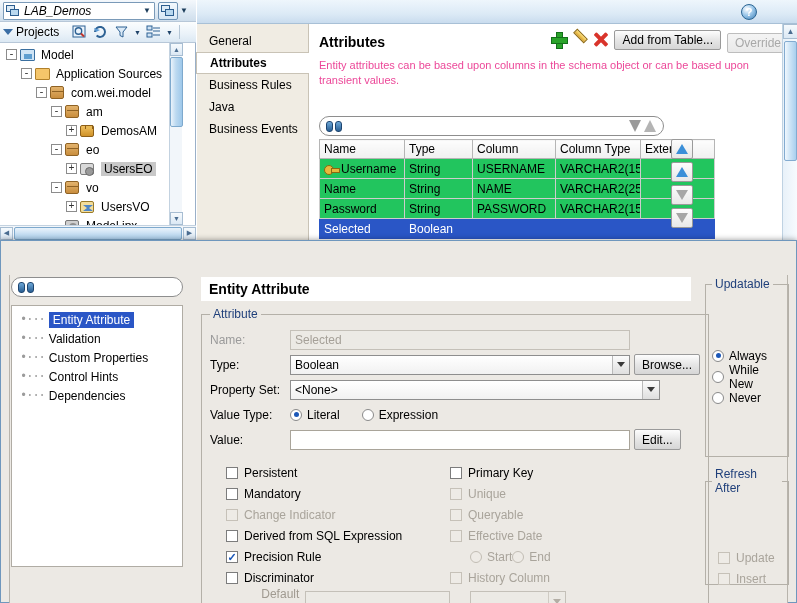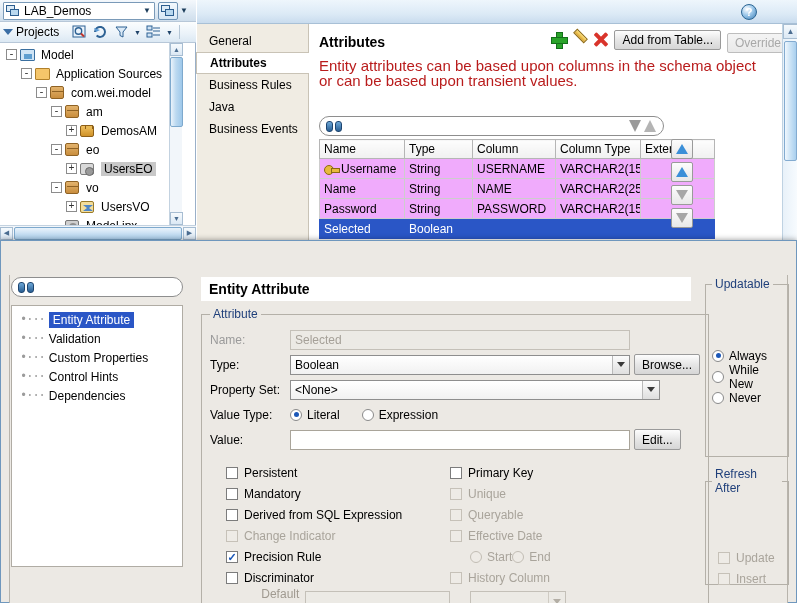--- a/index.html
+++ b/index.html
@@ -24,20 +24,21 @@
     position: absolute; left: 0; top: 0; width: 196px; height: 22px;
     background: linear-gradient(to bottom,#f4f8fc 0%,#dfeaf4 55%,#cfdeec 100%);
     border-bottom: 1px solid #b7c7d8;
     display: flex; align-items: center;
   }
   .combo {
     margin-left: 3px; width: 152px; height: 18px;
     background: #fff; border: 1px solid #7a9ab8;
     display: flex; align-items: center; padding-left: 2px;
     border-radius: 1px;
+    font-style: italic;
   }
   .combo .ico { margin-right: 4px; }
   .combo .txt { flex: 1; font-size: 12px; }
   .combo .arr { width: 14px; text-align: center; font-size: 8px; color: #1b3c5a; }
   .winicon {
     width: 14px; height: 12px; display: inline-block; position: relative;
   }
   .winicon i {
     position: absolute; display: block; border: 1px solid #2c5d8f; background: #dcebf7;
   }
@@ -167,21 +168,21 @@
     background:#ffffff; font-weight:bold;
     border-top:1px solid #c9c3b6; border-bottom:1px solid #c9c3b6; border-left:1px solid #c9c3b6;
     margin-left:-1px; padding-left:13px;
     position: relative; z-index: 2; width: 113px;
   }
   .ed-body {
     position:absolute; left:112px; top:24px; width:488px; height:216px;
     background:#ffffff; padding: 8px 0 0 0;
   }
   .ed-h1 { font-size:14px; font-weight:bold; margin: 2px 0 0 10px; }
-  .ed-desc { font-size:15px; margin: 8px 10px 0 10px; line-height:15px; color:#b91c1c; width:440px;}
+  .ed-desc { font-size:11px; margin: 8px 10px 0 10px; line-height:15px; color:#ec4899; width:440px;}
   .ed-actions { position:absolute; right:8px; top:2px; display:flex; align-items:center; gap:6px;}
   .plus-ico { width:15px;height:15px;position:relative; }
   .plus-ico::before,.plus-ico::after{content:'';position:absolute;background:#2aa32a;border:1px solid #13701a;}
   .plus-ico::before{left:5px;top:0;width:5px;height:15px;}
   .plus-ico::after{left:0;top:5px;width:15px;height:5px;}
   .pencil-ico{width:15px;height:15px;position:relative;}
   .pencil-ico::before{content:'';position:absolute;left:1px;top:1px;width:13px;height:4px;
       background:linear-gradient(to bottom,#ffe27a,#d9a02c);border:1px solid #8d6a14;
       transform:rotate(45deg);transform-origin:50% 50%;}
   .x-ico{width:15px;height:15px;position:relative;}
@@ -216,21 +217,21 @@
   .attr-table {
     position:absolute; left:10px; top:115px; width:345px;
     border-collapse: collapse; font-size:12px; table-layout: fixed;
   }
   .attr-table th {
     background: linear-gradient(to bottom,#fdfdfd,#f0f0f0);
     border:1px solid #b5b5b5; height:19px; font-weight:normal; text-align:left;
     padding-left:4px;
   }
   .attr-table td {
-    border:1px solid #cdcdcd; height:20px; padding-left:4px; background:#f0abfc;
+    border:1px solid #cdcdcd; height:20px; padding-left:4px; background:#22c55e;
     white-space:nowrap; overflow:hidden;
   }
   .attr-table tr.sel td { background:#2a56c6; color:#fff; border-color:#2a56c6;}
   .key-ico { display:inline-block; width:14px;height:9px;position:relative;vertical-align:-1px;margin-right:3px;}
   .key-ico::before{content:'';position:absolute;left:0;top:0;width:8px;height:8px;border-radius:50%;
      background:#e8b93c;border:1px solid #8a6a11;}
   .key-ico::after{content:'';position:absolute;left:7px;top:3px;width:7px;height:3px;background:#e8b93c;
      border:1px solid #8a6a11;}
 
   .tbl-side {
@@ -709,27 +710,27 @@
         <div class="cols">
           <div class="col-a" id="left-chk-host">
               <div class="opt">
                 <span class="chk"></span>
                 <span>Persistent</span>
               </div>
               <div class="opt">
                 <span class="chk"></span>
                 <span>Mandatory</span>
               </div>
+              <div class="opt dis">
+                <span class="chk dis"></span>
+                <span>Change Indicator</span>
+              </div>
               <div class="opt">
                 <span class="chk"></span>
                 <span>Derived from SQL Expression</span>
-              </div>
-              <div class="opt dis">
-                <span class="chk dis"></span>
-                <span>Change Indicator</span>
               </div>
               <div class="opt">
                 <span class="chk on"></span>
                 <span>Precision Rule</span>
               </div>
               <div class="opt">
                 <span class="chk"></span>
                 <span>Discriminator</span>
               </div>
             </div>

